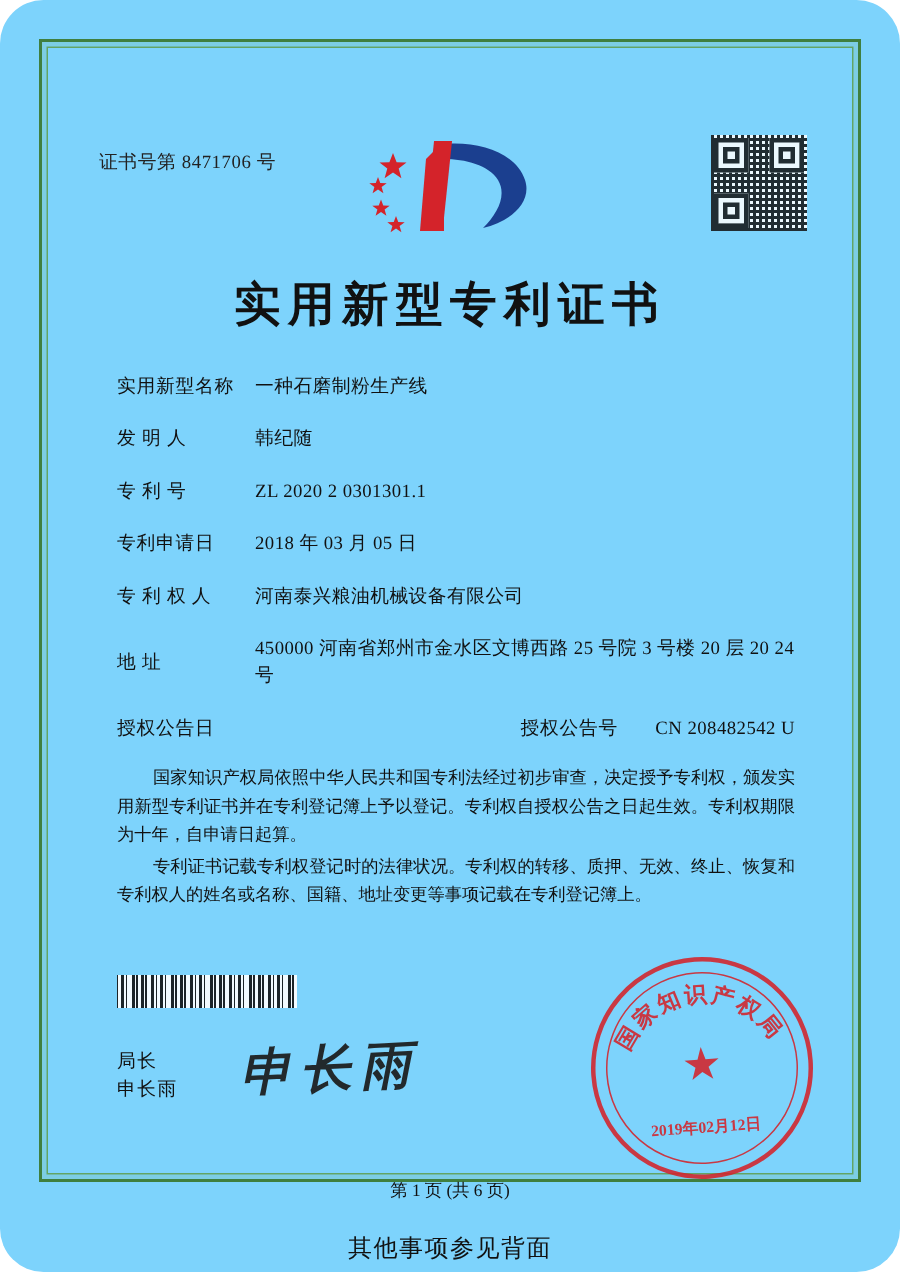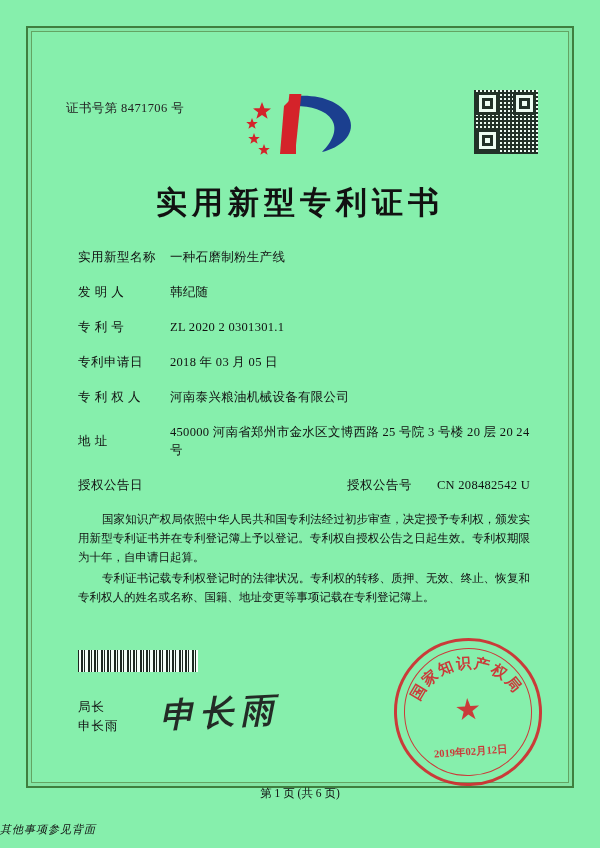--- a/index.html
+++ b/index.html
@@ -12,22 +12,23 @@
     background: #ffffff;
     font-family: "Liberation Serif", "DejaVu Serif", serif;
     color: #1a1a1a;
     overflow: hidden;
   }
 
   .page {
     position: relative;
     width: 600px;
     height: 848px;
-    background: #86efac;
+    background: #7dd3fc;
     box-sizing: border-box;
+    border-radius: 29px;
   }
 
   
   .frame-outer {
     position: absolute;
     left: 26px;
     top: 26px;
     right: 26px;
     bottom: 60px;
     border: 2px solid #3f7f3f;
@@ -266,25 +267,24 @@
     text-align: center;
     font-size: 11.5px;
     color: #111;
   }
 
   .footer-note {
     position: absolute;
     left: 0;
     right: 0;
     top: 822px;
-    text-align: left;
-    font-size: 11px;
+    text-align: center;
+    font-size: 16px;
     letter-spacing: 1px;
     color: #111;
-    font-style: italic;
   }
 </style>
 </head>
 <body>
 
 <div class="page">
 
   <div class="frame-outer"></div>
   <div class="frame-tint"></div>
   <div class="frame-inner"></div>

